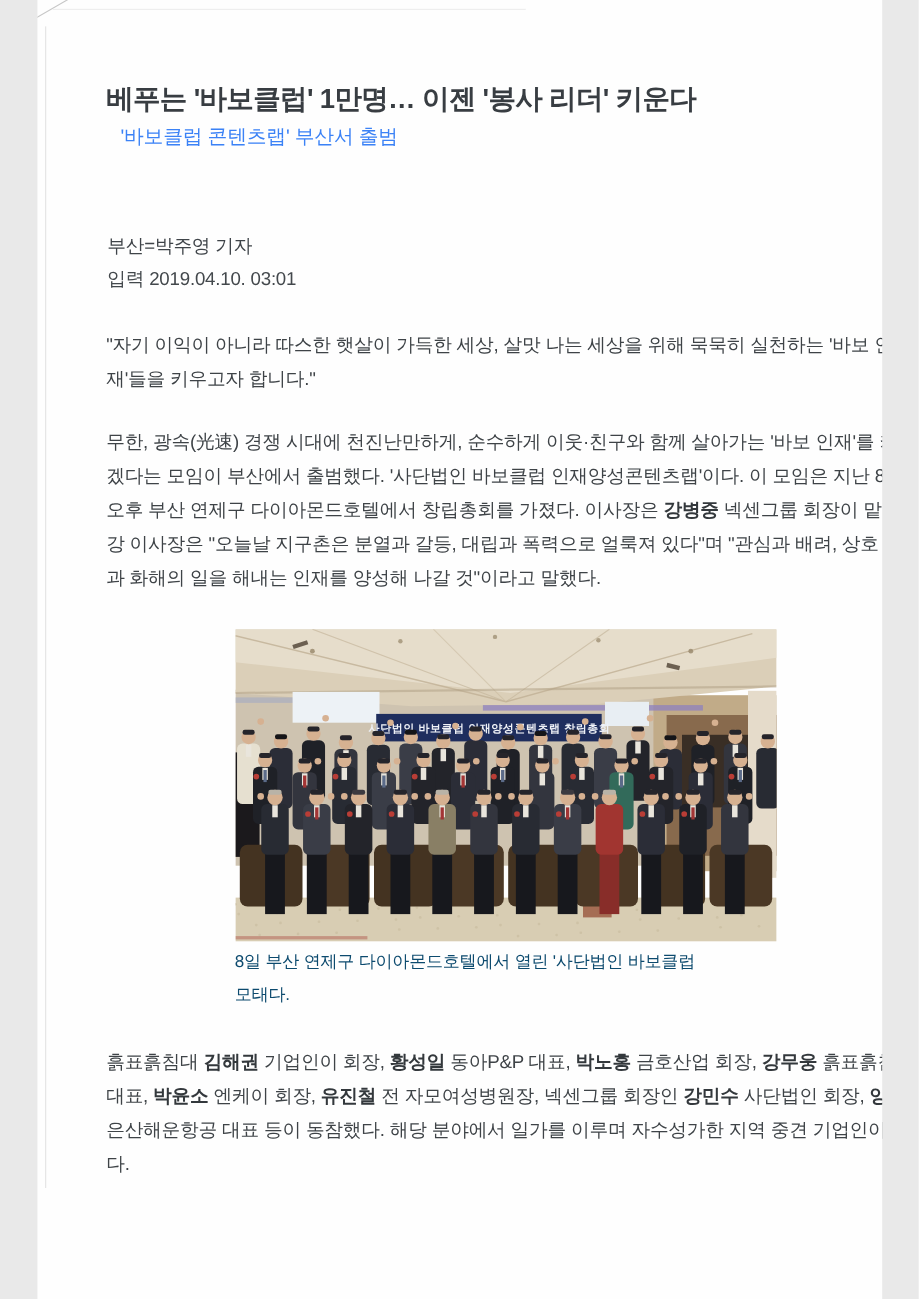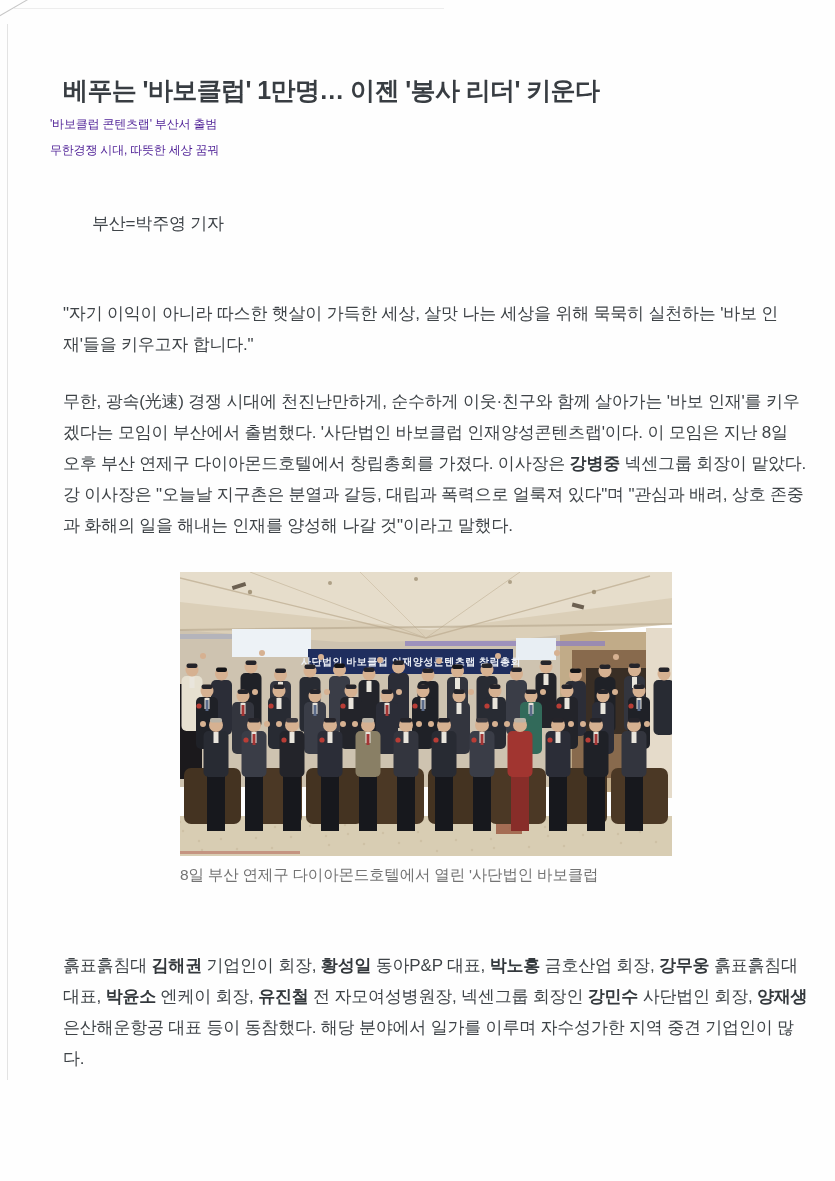--- a/index.html
+++ b/index.html
@@ -1,65 +1,65 @@
 <!DOCTYPE html>
 <html><head>
 <meta charset="utf-8">
 <style>
   html,body{margin:0;padding:0;background:#e9e9e9;}
   .page{
-    position:relative;width:835px;height:1181px;margin:0 auto;
+    position:relative;width:768px;height:1181px;margin:0 auto;
     background:#fefefe;overflow:hidden;
     font-family:"Liberation Sans","DejaVu Sans",sans-serif;
     color:#3e4347;letter-spacing:-0.2px;
   }
   
   .corner-diag{position:absolute;left:-6px;top:7px;width:40px;height:1px;background:#c6c6c6;transform:rotate(-30deg);}
   .left-line{position:absolute;left:7px;top:24px;width:1px;height:1056px;background:#dedede;opacity:.85;}
   .top-streak{position:absolute;left:14px;top:8px;width:430px;height:1px;background:#ededed;}
   .title{
     position:absolute;left:63px;top:56px;width:740px;
     font-size:25px;line-height:34px;font-weight:bold;color:#383d42;letter-spacing:-0.6px;
   }
-  .subhead{position:absolute;left:50px;top:112px;font-size:12px;line-height:25.5px;color:#4c1d95;}
-  .byline{position:absolute;left:64px;top:212px;font-size:17px;color:#3f4449;margin-left:28px;}
+  .subhead{position:absolute;left:76px;top:112px;font-size:18px;line-height:25.5px;color:#3b82f6;}
+  .byline{position:absolute;left:64px;top:212px;font-size:17px;color:#3f4449;}
   .pubdate{position:absolute;left:64px;top:242px;font-size:17px;color:#43484c;}
   .para{
     position:absolute;left:63px;width:745px;margin:0;
     font-size:17px;line-height:31px;word-break:break-all;color:#3e4347;
   }
   .para b{font-weight:bold;color:#33383c;}
   #p1{top:298px;}
   #p2{top:386px;}
   #p3{top:950px;}
   .photo-fig{position:absolute;left:180px;top:572px;width:492px;margin:0;}
   .photo-svg{display:block;width:492px;height:284px;filter:blur(.35px) saturate(.92);}
   .caption{
     position:absolute;left:180px;top:860px;width:440px;
-    font-size:15.5px;line-height:30px;color:#737373;
+    font-size:15.5px;line-height:30px;color:#0c4a6e;
   }
   .banner-label{font-family:"Liberation Sans","DejaVu Sans",sans-serif;font-size:10px;font-weight:bold;fill:#eef1f7;letter-spacing:.5px;}
 </style>
 </head>
 <body>
 
 <div class="page">
 
   <div class="corner-diag"></div>
   <div class="left-line"></div>
   <div class="top-streak"></div>
 
   <h1 class="title">베푸는 '바보클럽' 1만명… 이젠 '봉사 리더' 키운다</h1>
 
   <div class="subhead">
     <div>'바보클럽 콘텐츠랩' 부산서 출범</div>
-    <div>무한경쟁 시대, 따뜻한 세상 꿈꿔</div>
   </div>
 
   <div class="byline">부산=박주영 기자</div>
+  <div class="pubdate">입력 2019.04.10. 03:01</div>
 
   <p class="para" id="p1"><span>"자기 이익이 아니라 따스한 햇살이 가득한 세상, 살맛 나는 세상을 위해 묵묵히 실천하는 '바보 인재'들을 키우고자 합니다."</span></p>
   <p class="para" id="p2"><span>무한, 광속(光速) 경쟁 시대에 천진난만하게, 순수하게 이웃·친구와 함께 살아가는 '바보 인재'를 키우겠다는 모임이 부산에서 출범했다. '사단법인 바보클럽 인재양성콘텐츠랩'이다. 이 모임은 지난 8일 오후 부산 연제구 다이아몬드호텔에서 창립총회를 가졌다. 이사장은 </span><b>강병중</b><span> 넥센그룹 회장이 맡았다. 강 이사장은 "오늘날 지구촌은 분열과 갈등, 대립과 폭력으로 얼룩져 있다"며 "관심과 배려, 상호 존중과 화해의 일을 해내는 인재를 양성해 나갈 것"이라고 말했다.</span></p>
 
   <figure class="photo-fig">
     <svg class="photo-svg" viewBox="0 0 492 284">
 
       <rect x="0" y="55" width="400" height="160" fill="#cfc3ae"></rect>
       <rect x="380" y="60" width="112" height="160" fill="#c3ab85"></rect>
 
@@ -458,17 +458,18 @@
             <circle cx="454" cy="153" r="7" fill="#d9b08e"></circle>
             <rect x="448" y="146" width="12" height="4.5" rx="2" fill="#25242b"></rect>
             <circle cx="467" cy="152" r="3" fill="#d9b08e"></circle>
           </g>
         </g>
     </svg>
   </figure>
 
   <div class="caption">
     <div>8일 부산 연제구 다이아몬드호텔에서 열린 '사단법인 바보클럽</div>
+    <div>모태다.</div>
   </div>
 
   <p class="para" id="p3"><span>흙표흙침대 </span><b>김해권</b><span> 기업인이 회장, </span><b>황성일</b><span> 동아P&amp;P 대표, </span><b>박노홍</b><span> 금호산업 회장, </span><b>강무웅</b><span> 흙표흙침대 대표, </span><b>박윤소</b><span> 엔케이 회장, </span><b>유진철</b><span> 전 자모여성병원장, 넥센그룹 회장인 </span><b>강민수</b><span> 사단법인 회장, </span><b>양재생</b><span> 은산해운항공 대표 등이 동참했다. 해당 분야에서 일가를 이루며 자수성가한 지역 중견 기업인이 많다.</span></p>
 
 </div>
 
 </body></html>

